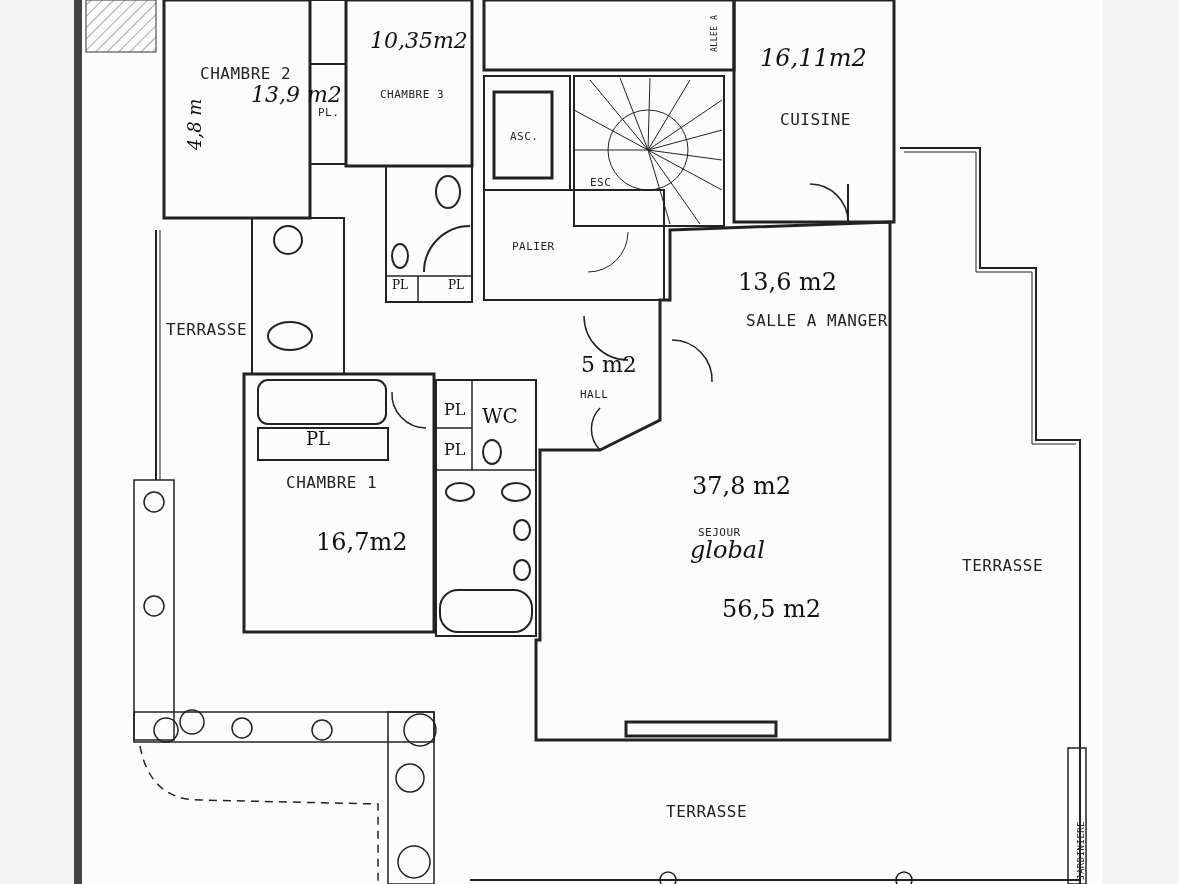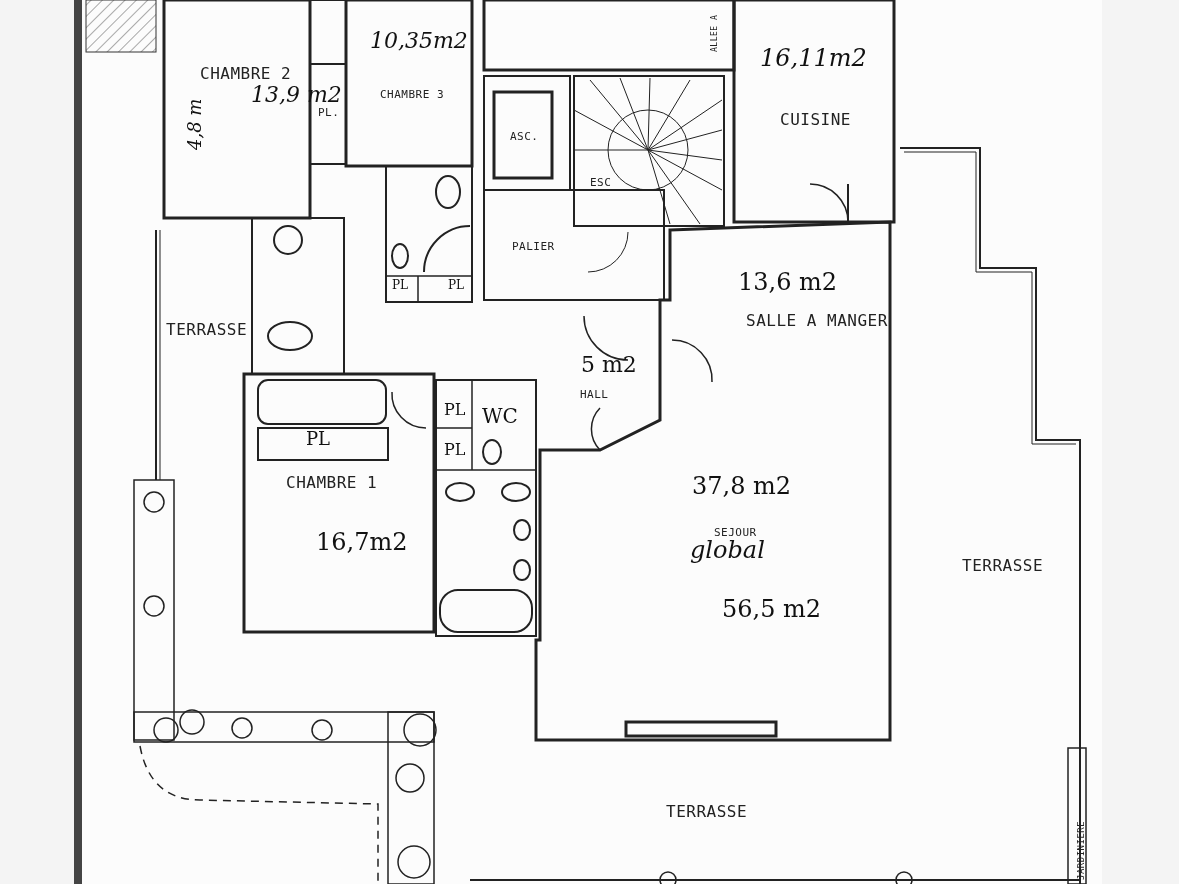--- a/index.html
+++ b/index.html
@@ -149,21 +149,21 @@
   <div class="hand" style="left:242px;top:528px;font-style:normal;text-align:center;">16,7m2</div>
   <div class="hand" style="left:232px;top:428px;font-size:18px;font-style:normal;">PL</div>
 
   <div class="hand" style="left:408px;top:404px;font-size:20px;font-style:normal;">WC</div>
   <div class="hand" style="left:370px;top:400px;font-size:16px;font-style:normal;">PL</div>
   <div class="hand" style="left:370px;top:440px;font-size:16px;font-style:normal;">PL</div>
   <div class="hand" style="left:318px;top:278px;font-size:12px;font-style:normal;">PL</div>
   <div class="hand" style="left:374px;top:278px;font-size:12px;font-style:normal;">PL</div>
 
   <div class="hand" style="left:618px;top:464px;font-style:normal;margin-top:8px;">37,8 m2</div>
-  <div class="lbl small" style="left:640px;top:526px;">SEJOUR</div>
+  <div class="lbl small" style="left:624px;top:526px;">SEJOUR</div>
   <div class="hand" style="left:616px;top:536px;">global</div>
   <div class="hand" style="left:626px;top:595px;font-style:normal;margin-left:22px;">56,5 m2</div>
 
   <div class="lbl" style="left:92px;top:320px;">TERRASSE</div>
   <div class="lbl" style="left:888px;top:556px;">TERRASSE</div>
   <div class="lbl" style="left:592px;top:802px;">TERRASSE</div>
   <div class="lbl small vert" style="left:1002px;top:880px;font-size:9px;">JARDINIERE</div>
   <div class="lbl small vert" style="left:636px;top:52px;font-size:8px;">ALLEE A</div>
 </div>
 

